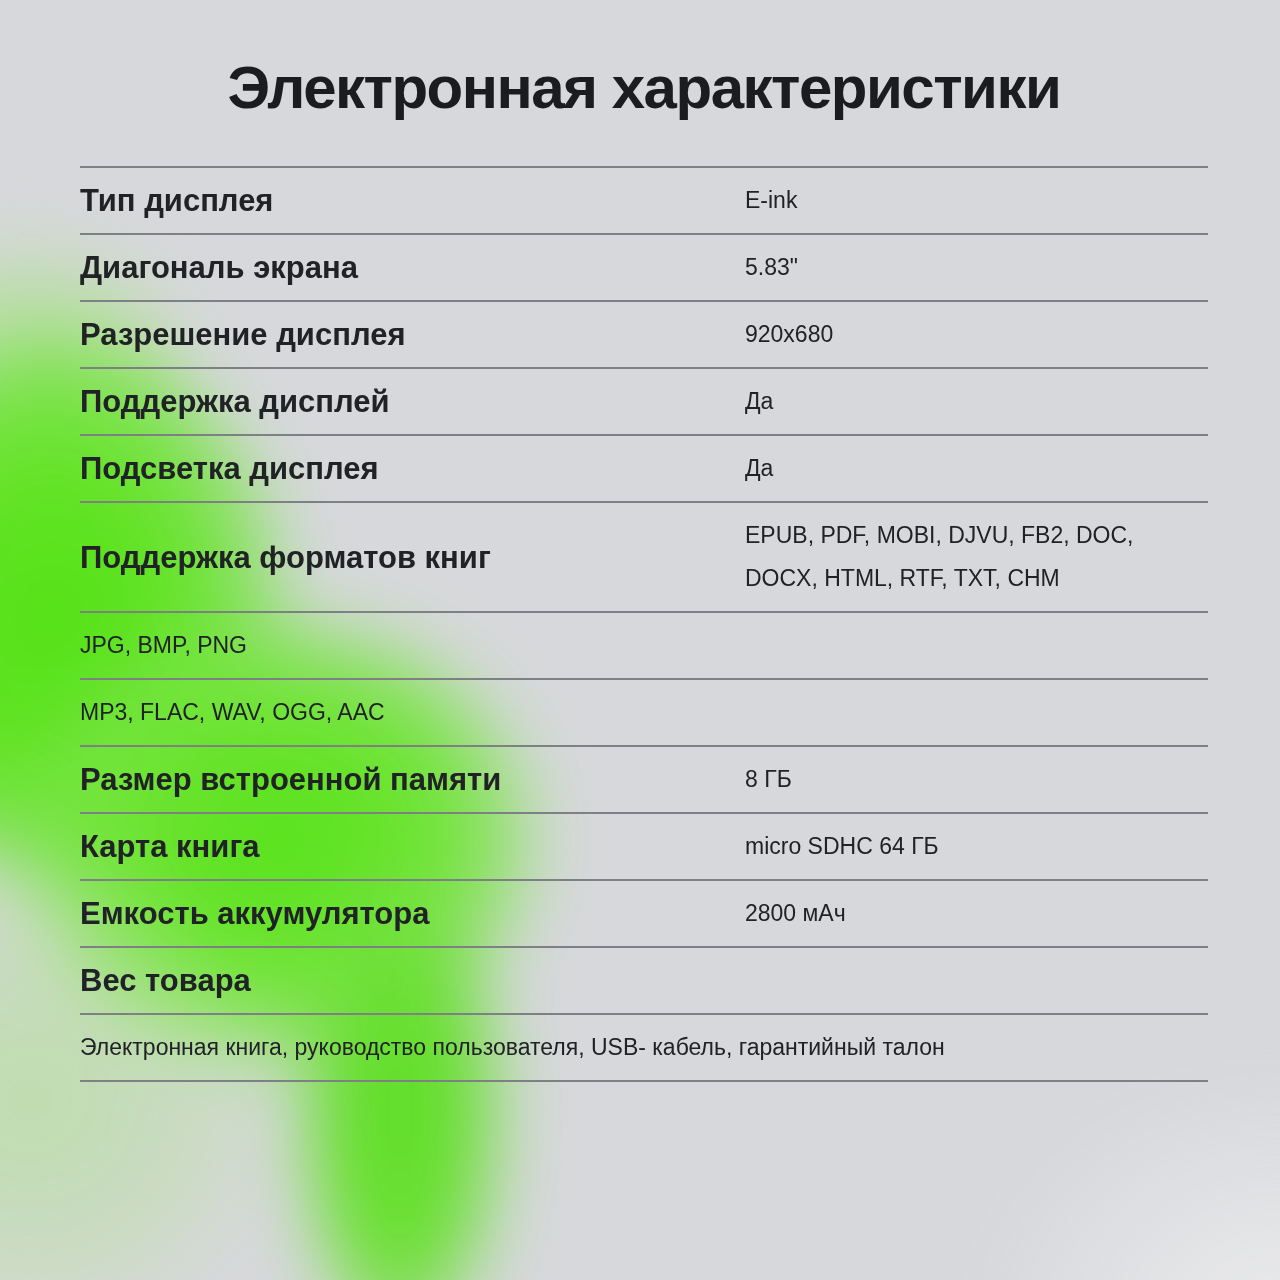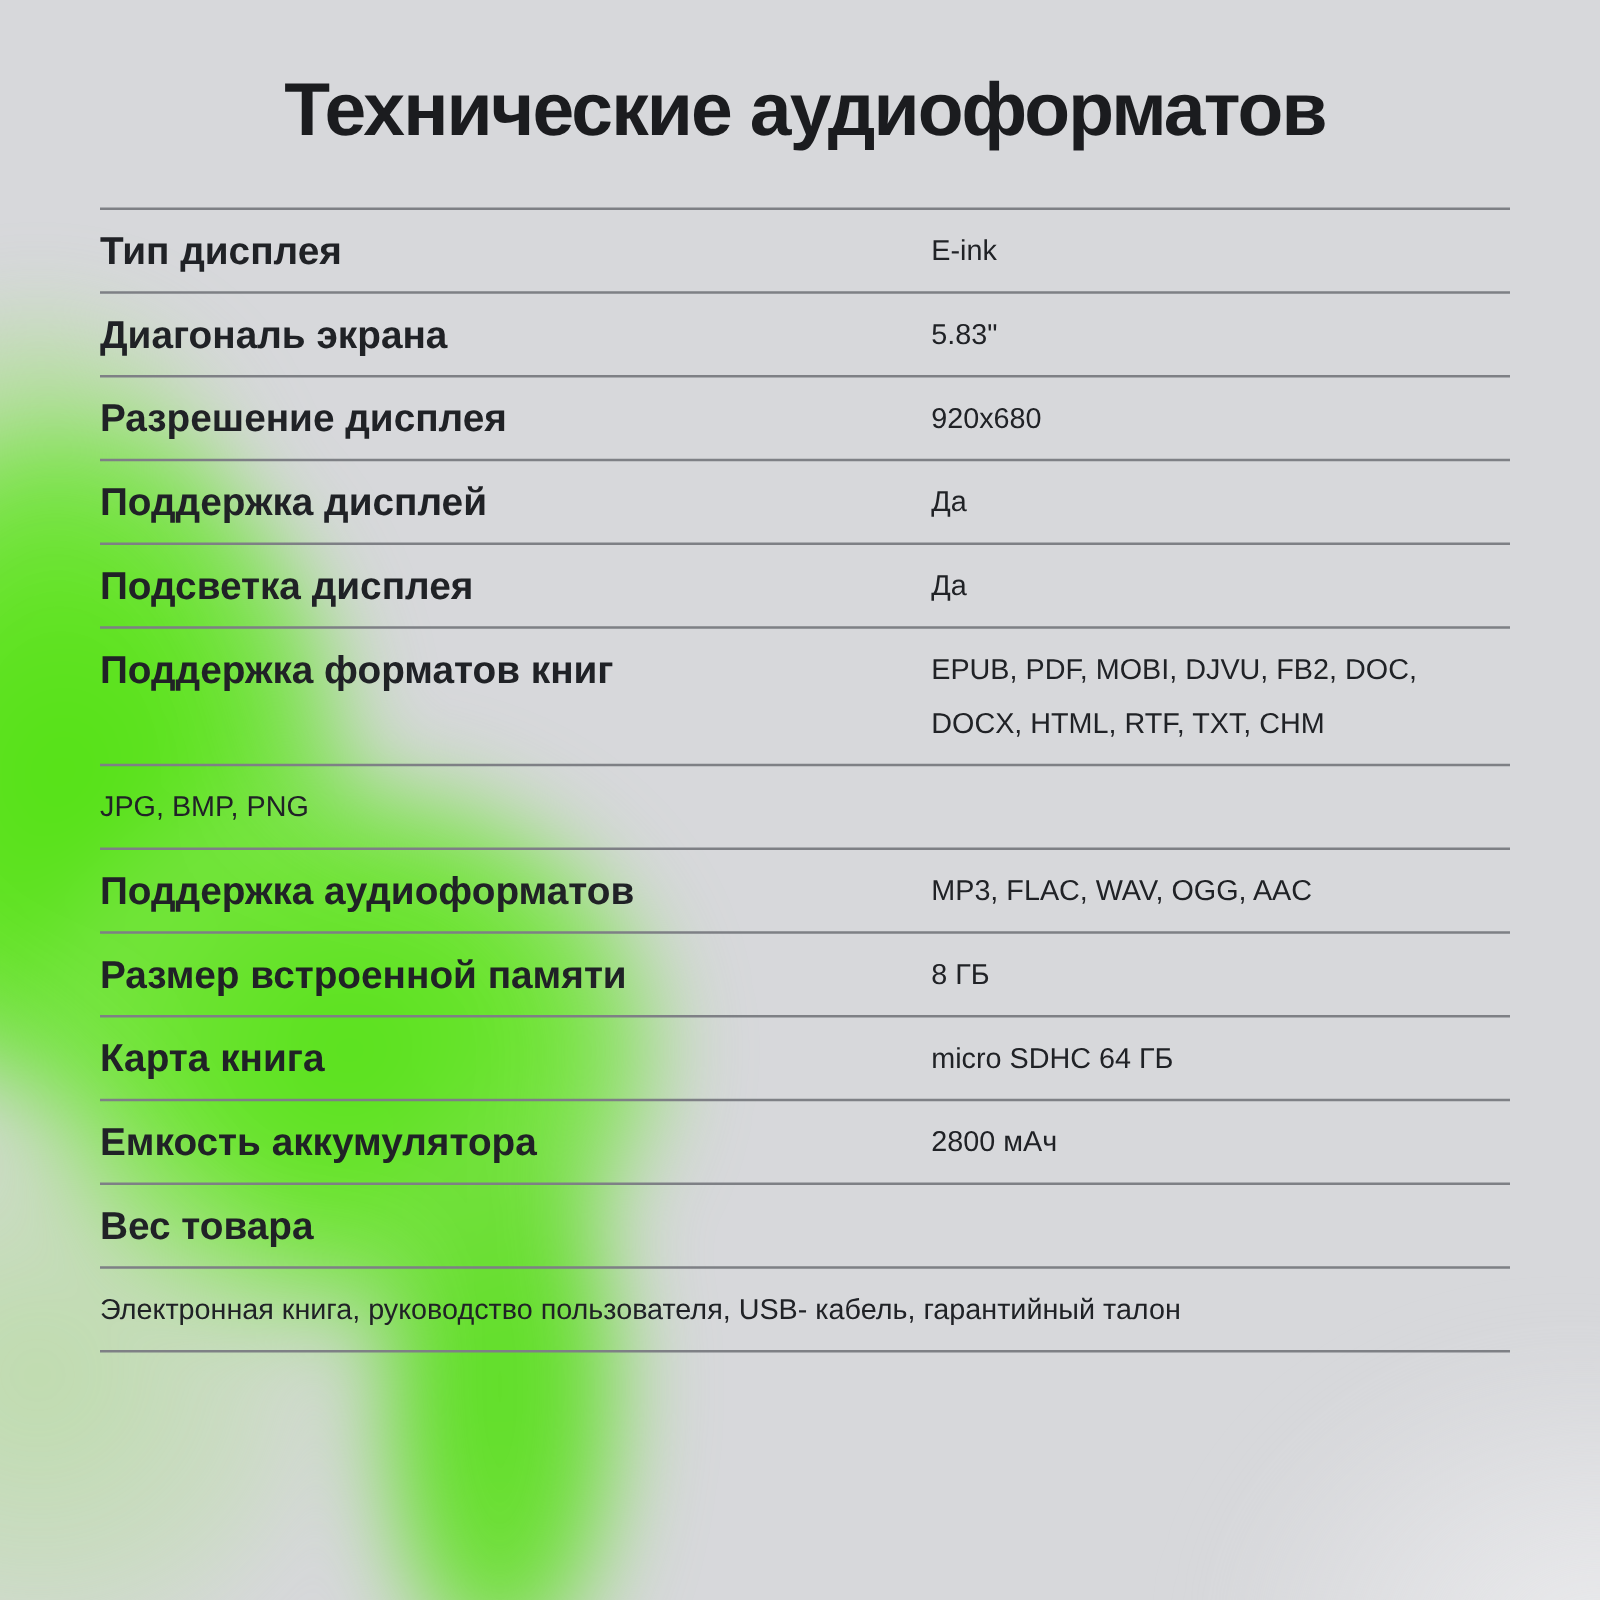--- a/index.html
+++ b/index.html
@@ -59,21 +59,21 @@
     font-weight: bold;
     letter-spacing: -1.5px;
     color: #1b1c1f;
   }
   .spec-table {
     margin-top: 42px;
     border-top: 2px solid #7e8085;
   }
   .spec-row {
     display: flex;
-    align-items: flex-start;
+    align-items: center;
     border-bottom: 2px solid #7e8085;
     padding: 11px 0;
   }
   .spec-label {
     flex: 0 0 665px;
     box-sizing: border-box;
     padding-right: 24px;
     font-size: 31px;
     line-height: 43px;
     font-weight: bold;
@@ -93,21 +93,21 @@
   <div class="blobs">
     <div class="blob blob-top-fringe"></div>
     <div class="blob blob-main"></div>
     <div class="blob blob-mid"></div>
     <div class="blob blob-tail"></div>
     <div class="blob blob-pale-bottom"></div>
     <div class="blob blob-white-corner"></div>
   </div>
 
   <div class="content">
-    <h1 class="title">Технические аудиоформатов</h1>
+    <h1 class="title">Электронная характеристики</h1>
 
     <div class="spec-table">
 
       <div class="spec-row">
         <div class="spec-label">Тип дисплея</div>
         <div class="spec-value">E-ink</div>
       </div>
 
       <div class="spec-row">
         <div class="spec-label">Диагональ экрана</div>
@@ -132,21 +132,20 @@
       <div class="spec-row">
         <div class="spec-label">Поддержка форматов книг</div>
         <div class="spec-value">EPUB, PDF, MOBI, DJVU, FB2, DOC, DOCX, HTML, RTF, TXT, CHM</div>
       </div>
 
       <div class="spec-row">
         <div class="spec-value">JPG, BMP, PNG</div>
       </div>
 
       <div class="spec-row">
-        <div class="spec-label">Поддержка аудиоформатов</div>
         <div class="spec-value">MP3, FLAC, WAV, OGG, AAC</div>
       </div>
 
       <div class="spec-row">
         <div class="spec-label">Размер встроенной памяти</div>
         <div class="spec-value">8 ГБ</div>
       </div>
 
       <div class="spec-row">
         <div class="spec-label">Карта книга</div>

